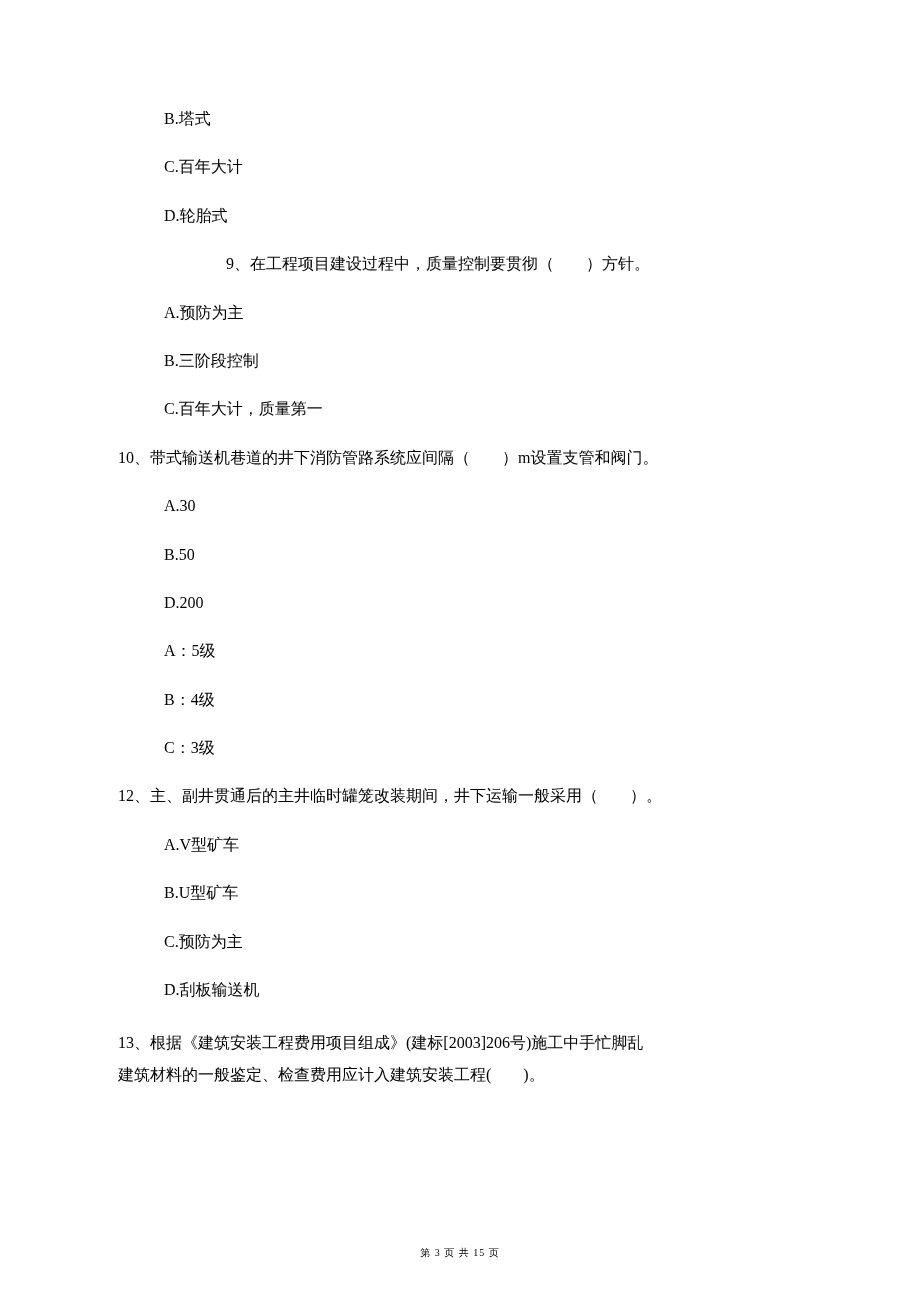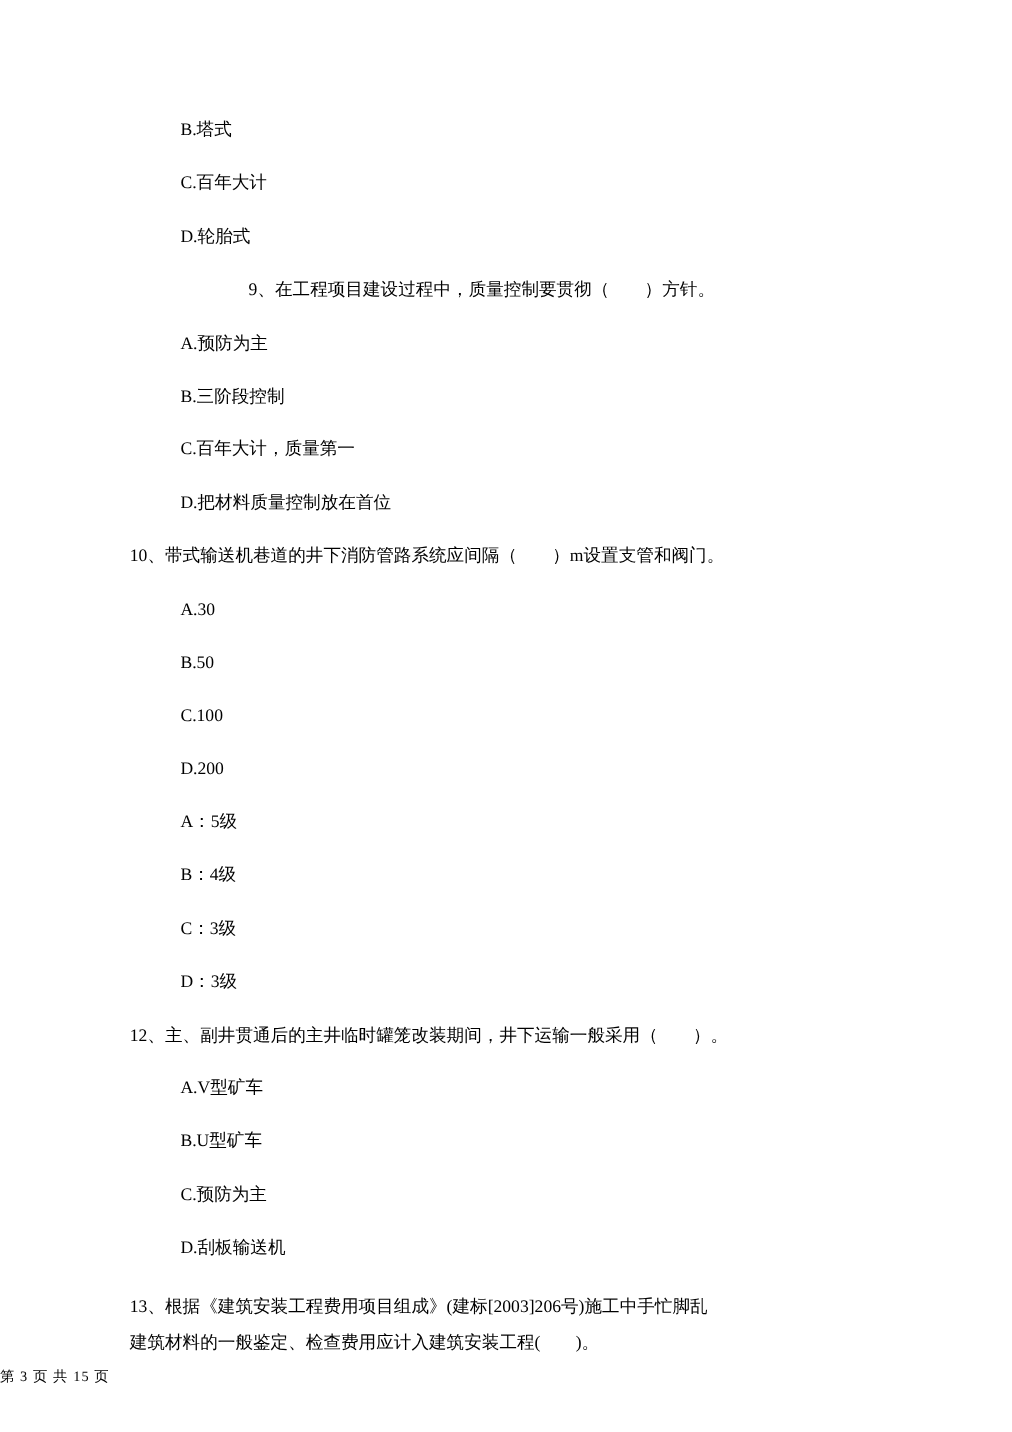--- a/index.html
+++ b/index.html
@@ -34,49 +34,47 @@
     padding-left: 0;
     text-indent: 0;
     white-space: normal;
     line-height: 2.0;
   }
   .footer {
     position: absolute;
     bottom: 42px;
     left: 0;
     width: 920px;
-    font-size: 13px;
+    text-align: center;
+    font-size: 10px;
     letter-spacing: 1px;
   }
 </style>
 </head>
 <body>
 
 <div class="page">
 
   <div class="line option">B.塔式</div>
   <div class="line option">C.百年大计</div>
   <div class="line option">D.轮胎式</div>
 
   <div class="line question">9、在工程项目建设过程中，质量控制要贯彻（　　）方针。</div>
   <div class="line option">A.预防为主</div>
   <div class="line option">B.三阶段控制</div>
   <div class="line option">C.百年大计，质量第一</div>
-  <div class="line option">D.把材料质量控制放在首位</div>
 
   <div class="line question">10、带式输送机巷道的井下消防管路系统应间隔（　　）m设置支管和阀门。</div>
   <div class="line option">A.30</div>
   <div class="line option">B.50</div>
-  <div class="line option">C.100</div>
   <div class="line option">D.200</div>
 
   <div class="line option">A：5级</div>
   <div class="line option">B：4级</div>
   <div class="line option">C：3级</div>
-  <div class="line option">D：3级</div>
 
   <div class="line question">12、主、副井贯通后的主井临时罐笼改装期间，井下运输一般采用（　　）。</div>
   <div class="line option">A.V型矿车</div>
   <div class="line option">B.U型矿车</div>
   <div class="line option">C.预防为主</div>
   <div class="line option">D.刮板输送机</div>
 
   <div class="question-wrap">13、根据《建筑安装工程费用项目组成》(建标[2003]206号)施工中手忙脚乱建筑材料的一般鉴定、检查费用应计入建筑安装工程(　　)。</div>
 
   <div class="footer">第 3 页 共 15 页</div>

